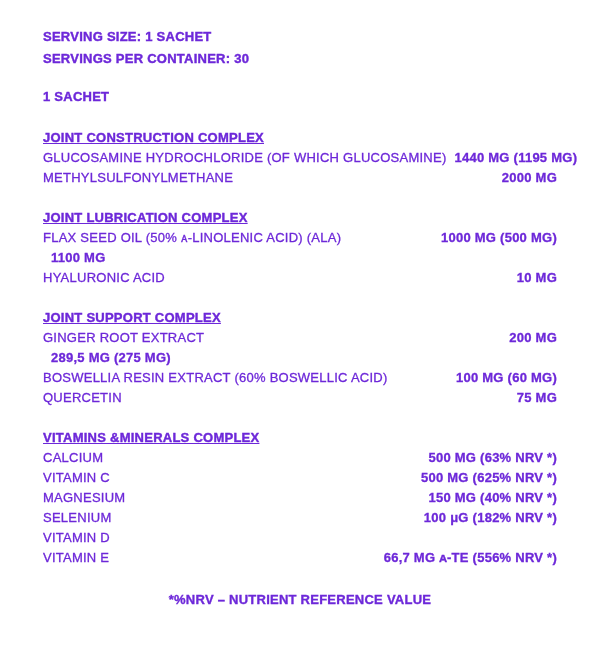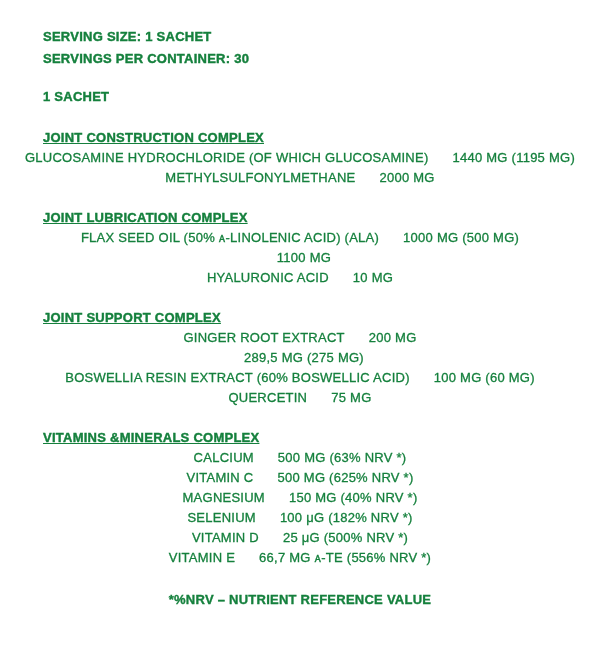--- a/index.html
+++ b/index.html
@@ -11,21 +11,21 @@
     width: 600px;
     height: 660px;
     overflow: hidden;
   }
   .label {
     box-sizing: border-box;
     width: 600px;
     height: 548px;
     padding: 26px 43px 0 43px;
     font-family: "Liberation Sans", "DejaVu Sans", sans-serif;
-    color: #15803d;
+    color: #6d28d9;
     font-size: 13px;
     letter-spacing: 0.25px;
   }
   .top-line {
     line-height: 22px;
     font-weight: 700;
     -webkit-text-stroke: 0.4px currentColor;
     white-space: nowrap;
   }
   .amount-row {
@@ -42,30 +42,29 @@
   }
   .section-title {
     line-height: 20px;
     font-weight: 700;
     -webkit-text-stroke: 0.4px currentColor;
     white-space: nowrap;
     text-decoration: underline;
   }
   .row {
     display: flex;
-    justify-content: center;
+    justify-content: space-between;
     align-items: baseline;
     line-height: 20px;
     font-weight: 400;
     -webkit-text-stroke: 0.3px currentColor;
     white-space: nowrap;
-    gap: 16px;
   }
   .row-name { text-align: left; }
-  .row-amount { text-align: right; margin-left: 8px; }
+  .row-amount { text-align: right; margin-left: 8px; font-weight: bold; }
   .footnote {
     margin-top: 22px;
     text-align: center;
     line-height: 20px;
     font-weight: 700;
     -webkit-text-stroke: 0.35px currentColor;
     white-space: nowrap;
   }
 </style>
 </head>
@@ -137,21 +136,20 @@
         <div class="row">
           <span class="row-name">MAGNESIUM</span>
           <span class="row-amount">150 MG (40% NRV *)</span>
         </div>
         <div class="row">
           <span class="row-name">SELENIUM</span>
           <span class="row-amount">100 μG (182% NRV *)</span>
         </div>
         <div class="row">
           <span class="row-name">VITAMIN D</span>
-          <span class="row-amount">25 μG (500% NRV *)</span>
         </div>
         <div class="row">
           <span class="row-name">VITAMIN E</span>
           <span class="row-amount">66,7 MG ᴀ-TE (556% NRV *)</span>
         </div>
       </section>
     </div>
 
   <div class="footnote">*%NRV  – NUTRIENT REFERENCE VALUE</div>
 

